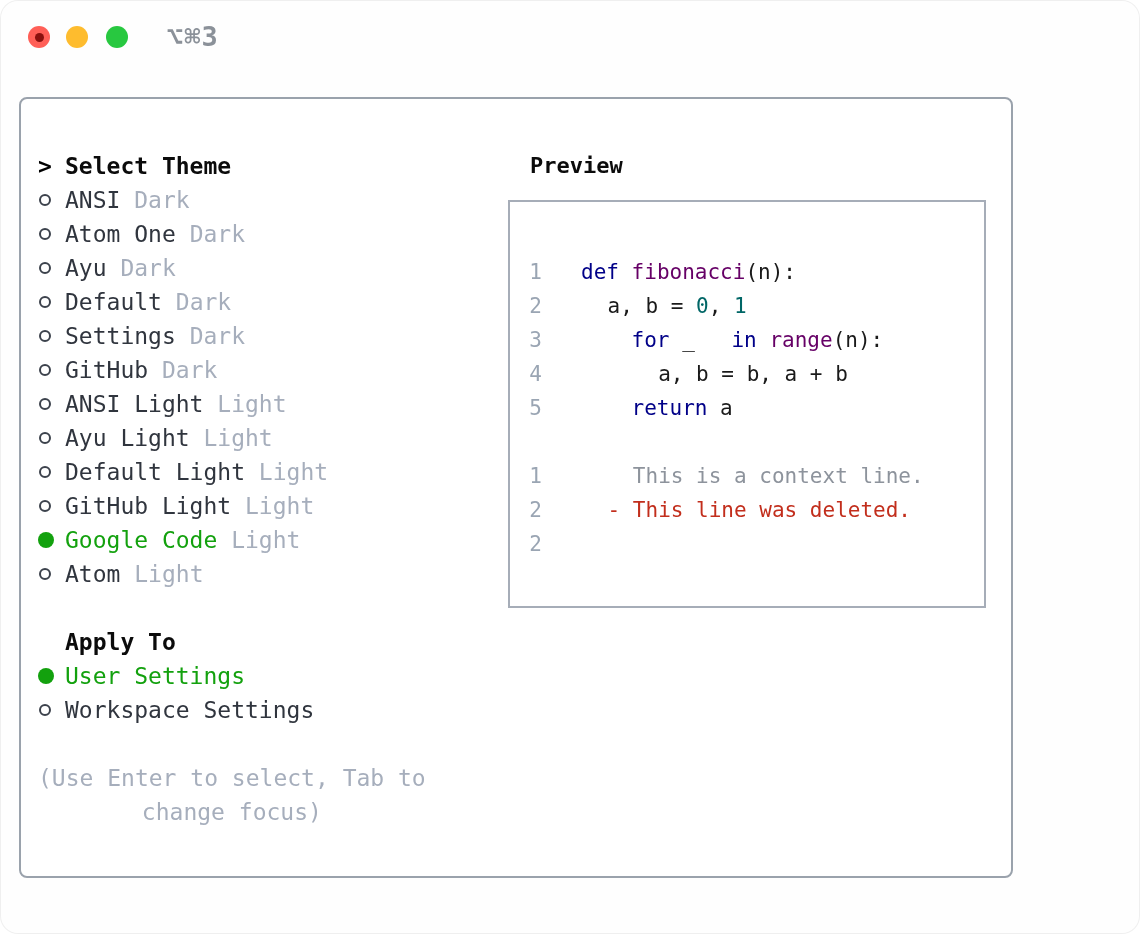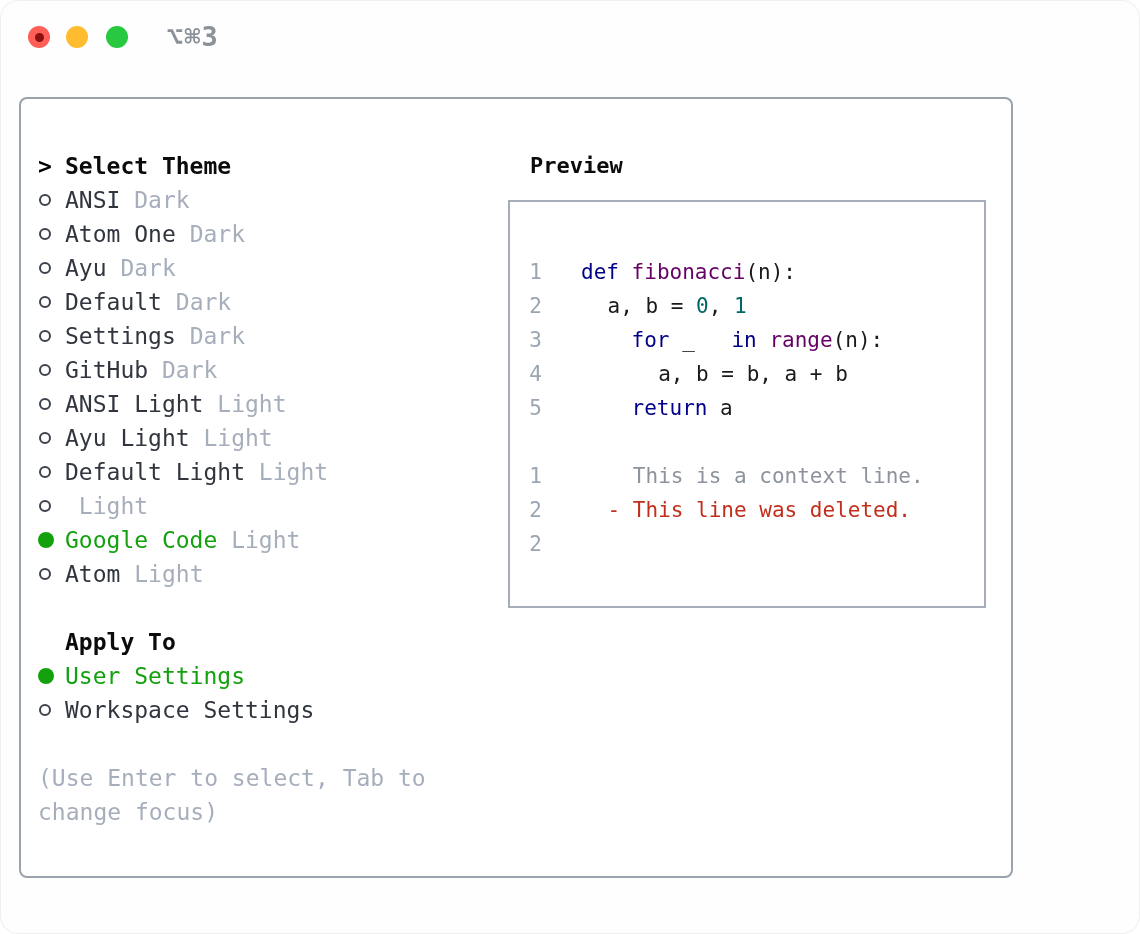--- a/index.html
+++ b/index.html
@@ -38,21 +38,21 @@
   .row { height: 34px; display: flex; align-items: center; white-space: pre; font-size: 23px; color: var(--list-text); }
   .row .marker { width: 27px; display: flex; align-items: center; flex: none; }
   .prompt { font-weight: bold; color: #000000; }
   .list-header, .apply-header { font-weight: bold; color: #0b0b0b; }
   .ring  { width: 12px; height: 12px; border: 2px solid var(--ring-color); border-radius: 50%; margin-left: 1px; }
   .dot   { width: 16px; height: 16px; border-radius: 50%; background: var(--accent-green); margin-left: 0px; }
   .t-name { color: var(--list-text); }
   .theme-row.selected .t-name, .apply-row.selected .o-label { color: var(--accent-green); }
   .t-variant { color: var(--muted); }
   .spacer { height: 34px; }
-  .help { margin-top: 0px; }
+  .help { margin-top: 0px; text-align: center; }
   .help-line { height: 34px; line-height: 34px; font-size: 23px; color: var(--muted); white-space: pre; }
 
   
   .preview-header {
     position: absolute; left: 500px; top: 149px; height: 34px; line-height: 34px;
     font-size: 22px; font-weight: bold; color: #0b0b0b; margin-left: 30px;
   }
   .preview-box {
     position: absolute; left: 508px; top: 200px; width: 478px; height: 408px;
     border: 2px solid var(--preview-border); background: #ffffff;
@@ -91,21 +91,21 @@
     <div id="theme-items">
         <div class="row theme-row"><span class="marker"><span class="ring"></span></span><span class="t-name">ANSI</span><span class="t-variant"> Dark</span></div>
         <div class="row theme-row"><span class="marker"><span class="ring"></span></span><span class="t-name">Atom One</span><span class="t-variant"> Dark</span></div>
         <div class="row theme-row"><span class="marker"><span class="ring"></span></span><span class="t-name">Ayu</span><span class="t-variant"> Dark</span></div>
         <div class="row theme-row"><span class="marker"><span class="ring"></span></span><span class="t-name">Default</span><span class="t-variant"> Dark</span></div>
         <div class="row theme-row"><span class="marker"><span class="ring"></span></span><span class="t-name">Settings</span><span class="t-variant"> Dark</span></div>
         <div class="row theme-row"><span class="marker"><span class="ring"></span></span><span class="t-name">GitHub</span><span class="t-variant"> Dark</span></div>
         <div class="row theme-row"><span class="marker"><span class="ring"></span></span><span class="t-name">ANSI Light</span><span class="t-variant"> Light</span></div>
         <div class="row theme-row"><span class="marker"><span class="ring"></span></span><span class="t-name">Ayu Light</span><span class="t-variant"> Light</span></div>
         <div class="row theme-row"><span class="marker"><span class="ring"></span></span><span class="t-name">Default Light</span><span class="t-variant"> Light</span></div>
-        <div class="row theme-row"><span class="marker"><span class="ring"></span></span><span class="t-variant"> Light</span></div>
+        <div class="row theme-row"><span class="marker"><span class="ring"></span></span><span class="t-name">GitHub Light</span><span class="t-variant"> Light</span></div>
         <div class="row theme-row selected"><span class="marker"><span class="dot"></span></span><span class="t-name">Google Code</span><span class="t-variant"> Light</span></div>
         <div class="row theme-row"><span class="marker"><span class="ring"></span></span><span class="t-name">Atom</span><span class="t-variant"> Light</span></div>
       </div>
     <div class="spacer"></div>
     <div class="row">
       <span class="marker"></span>
       <span class="apply-header">Apply To</span>
     </div>
     <div id="apply-items">
         <div class="row apply-row selected"><span class="marker"><span class="dot"></span></span><span class="o-label">User Settings</span></div>

